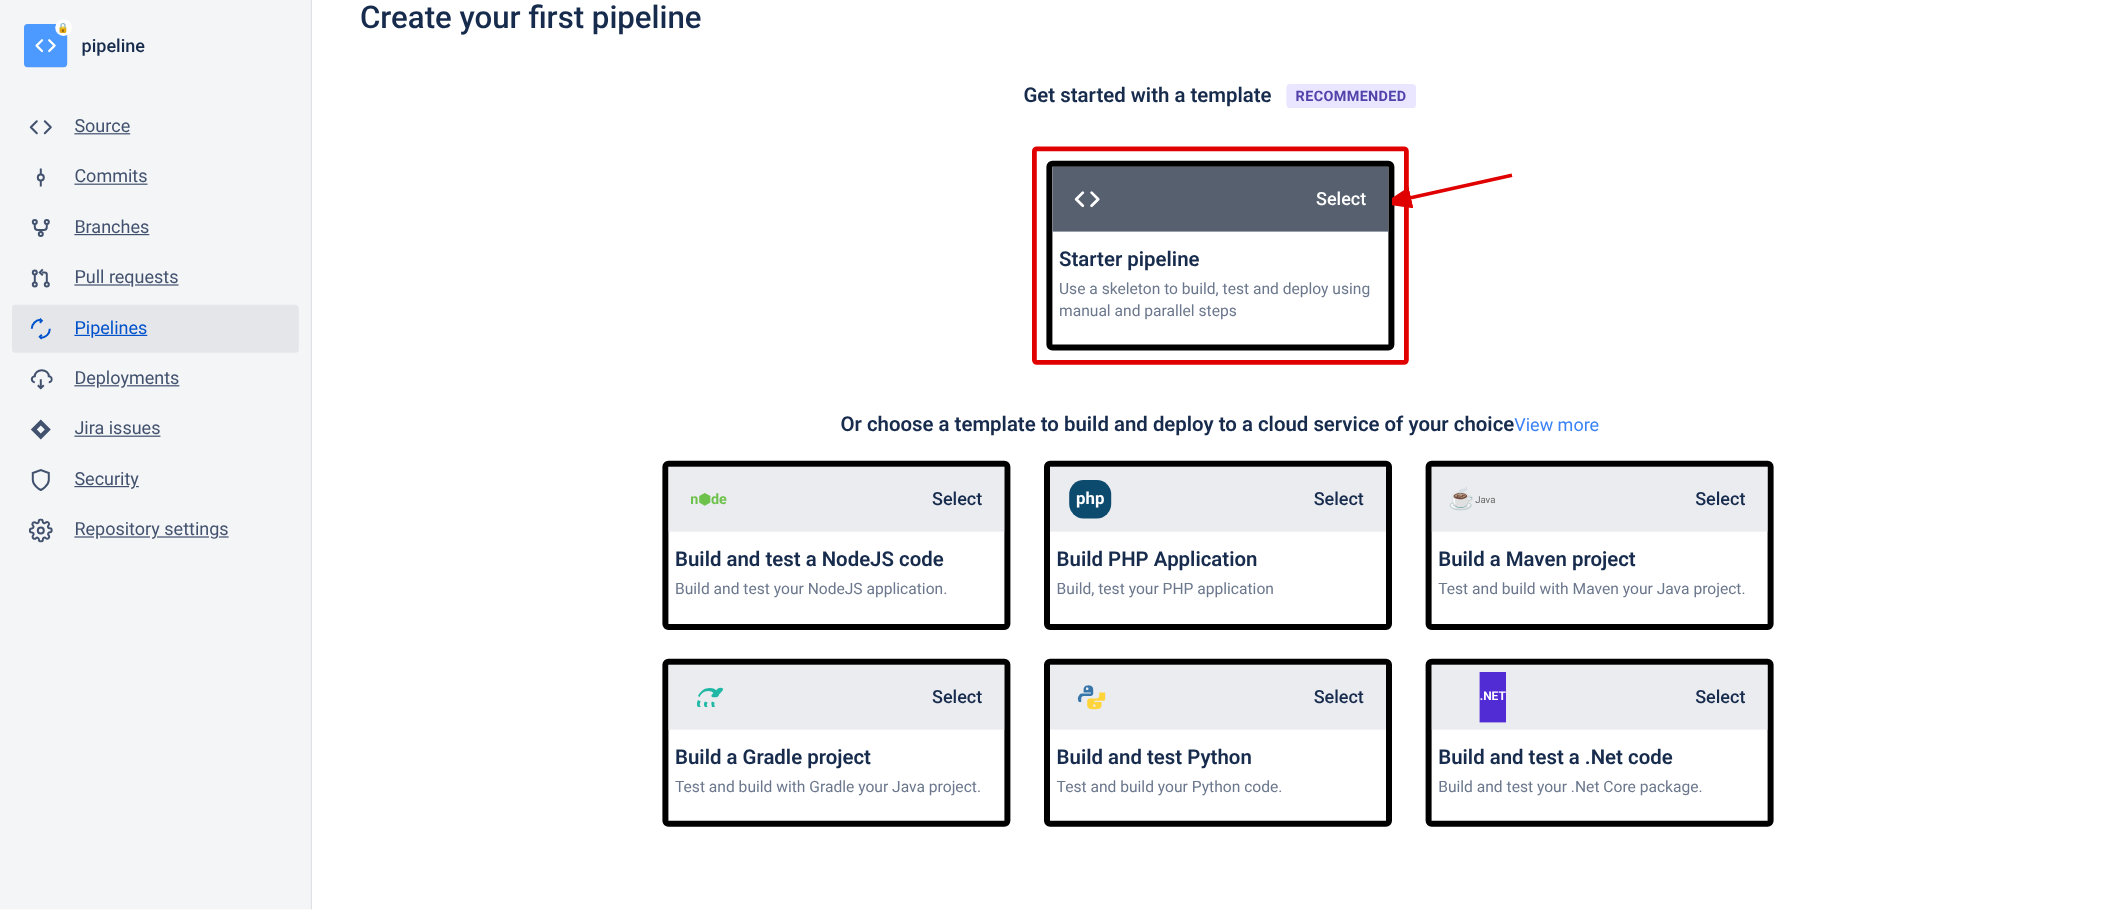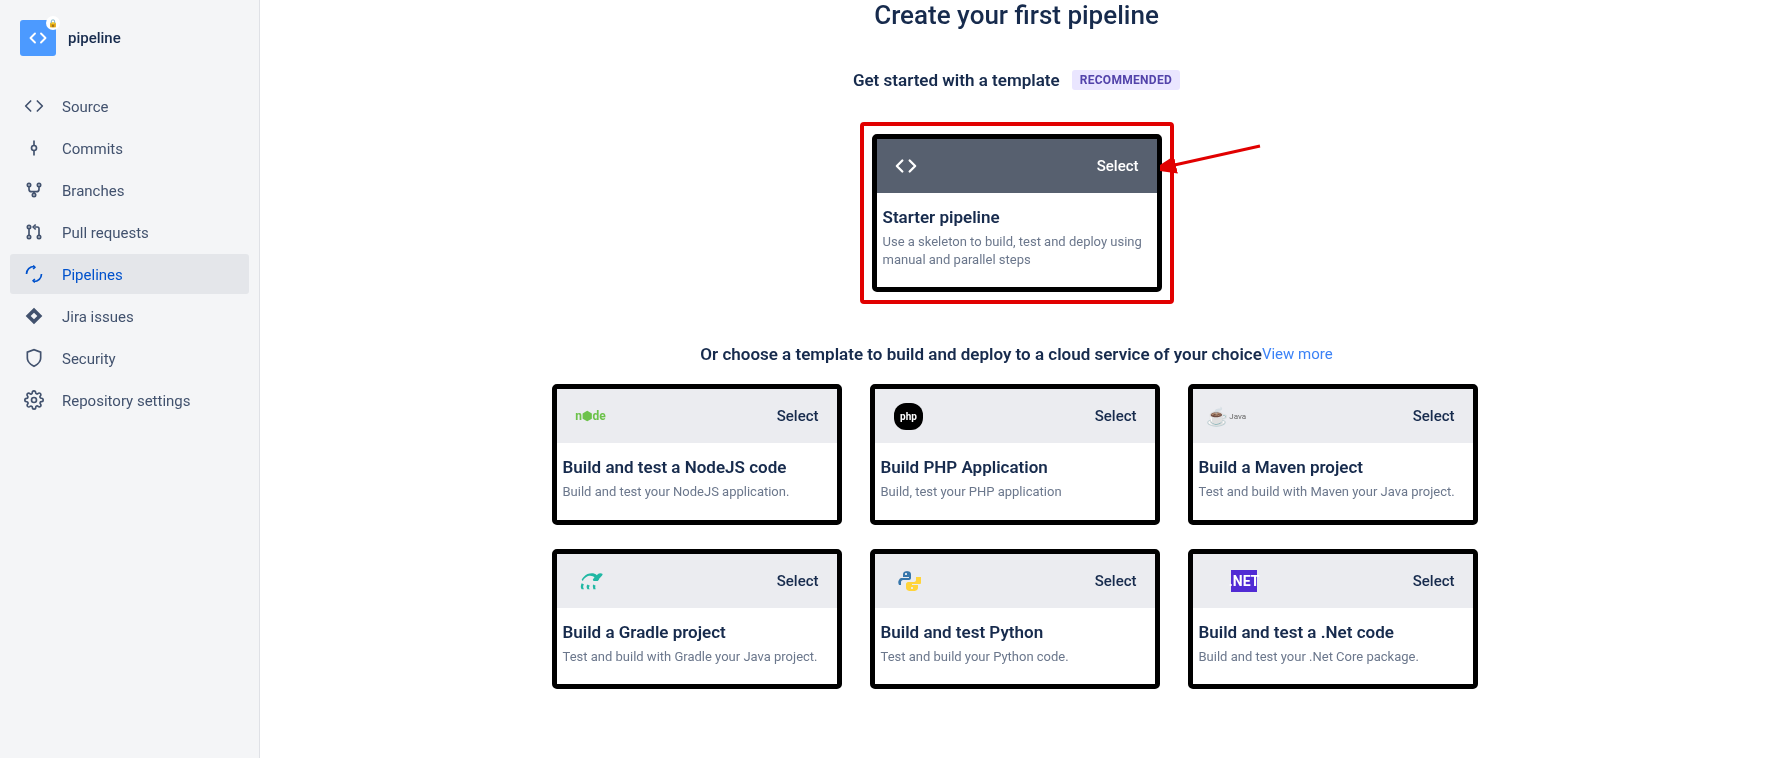--- a/index.html
+++ b/index.html
@@ -52,45 +52,45 @@
       justify-content: center;
       font-size: 8px;
     }
     .project-name {
       font-size: 15px;
       font-weight: 500;
       color: #172b4d;
     }
     .nav-item {
       display: flex;
-      align-items: flex-end;
+      align-items: flex-start;
       gap: 16px;
       padding: 10px 12px;
       border-radius: 3px;
       cursor: pointer;
       color: #42526e;
       font-size: 15px;
       margin-bottom: 2px;
+      text-decoration: underline;
     }
     .nav-item.active {
       background: #e4e6ea;
       color: #0052cc;
     }
     .nav-item .icon {
       width: 24px;
       display: flex;
       align-items: center;
       justify-content: center;
     }
     .main {
       flex: 1;
       padding: 0 40px;
     }
     .page-title {
-      text-align: center;
       font-size: 26px;
       font-weight: 500;
       margin-bottom: 40px;
       color: #172b4d;
     }
     .section-row {
       display: flex;
       align-items: center;
       gap: 12px;
       justify-content: center;
@@ -196,23 +196,23 @@
       gap: 24px;
     }
     .tpl-icon {
       width: 32px;
       height: 22px;
       display: flex;
       align-items: center;
       justify-content: center;
     }
     .tpl-icon-node { color:#6cc24a; font-size:12px; font-weight:700; }
-    .tpl-icon-php { background:#000000; border-radius:12px; color:#fff; font-size:10px; font-weight:700; padding:8px 6px; }
+    .tpl-icon-php { background:#0c4a6e; border-radius:12px; color:#fff; font-size:14px; font-weight:700; padding:8px 6px; }
     .tpl-icon-maven { color:#c4744b; font-size:18px; }
-    .tpl-icon-net { background:#512bd4; color:#fff; width:26px; height:22px; display:flex;align-items:center;justify-content:center; font-size:14px; font-weight:700;margin-left:35px;}
+    .tpl-icon-net { background:#512bd4; color:#fff; width:26px; height:42px; display:flex;align-items:center;justify-content:center; font-size:10px; font-weight:700;margin-left:35px;}
   </style>
 </head>
 <body>
 
 <div class="layout">
   <aside class="sidebar">
     <div class="project-header">
       <div class="project-avatar">
         <svg width="18" height="18" viewBox="0 0 24 24" fill="none" stroke="#fff" stroke-width="2.5" stroke-linecap="round" stroke-linejoin="round">
             <polyline points="16 18 22 12 16 6"></polyline>
@@ -268,20 +268,30 @@
     <div class="nav-item active">
       <span class="icon">
           <svg width="20" height="20" viewBox="0 0 24 24" fill="none" stroke="currentColor" stroke-width="2">
             <path d="M3 12a9 9 0 0 1 9-9"></path>
             <path d="M21 12a9 9 0 0 1-9 9"></path>
             <polyline points="11 2 13 4 11 6"></polyline>
             <polyline points="13 22 11 20 13 18"></polyline>
           </svg>
         </span>
       <span>Pipelines</span>
+    </div>
+    <div class="nav-item">
+      <span class="icon">
+          <svg width="20" height="20" viewBox="0 0 24 24" fill="none" stroke="currentColor" stroke-width="2">
+            <path d="M20 15c1 0 3-1 3-3s-2-3-3-3c0-3-3-6-7-6s-7 3-7 6c-1 0-3 1-3 3s2 3 3 3"></path>
+            <polyline points="9 18 12 21 15 18"></polyline>
+            <line x1="12" y1="12" x2="12" y2="21"></line>
+          </svg>
+        </span>
+      <span>Deployments</span>
     </div>
     <div class="nav-item">
       <span class="icon">
           <svg width="20" height="20" viewBox="0 0 24 24" fill="currentColor">
             <path d="M12 2L2 12l10 10 10-10L12 2zm0 6l4 4-4 4-4-4 4-4z"></path>
           </svg>
         </span>
       <span>Jira issues</span>
     </div>
     <div class="nav-item">

